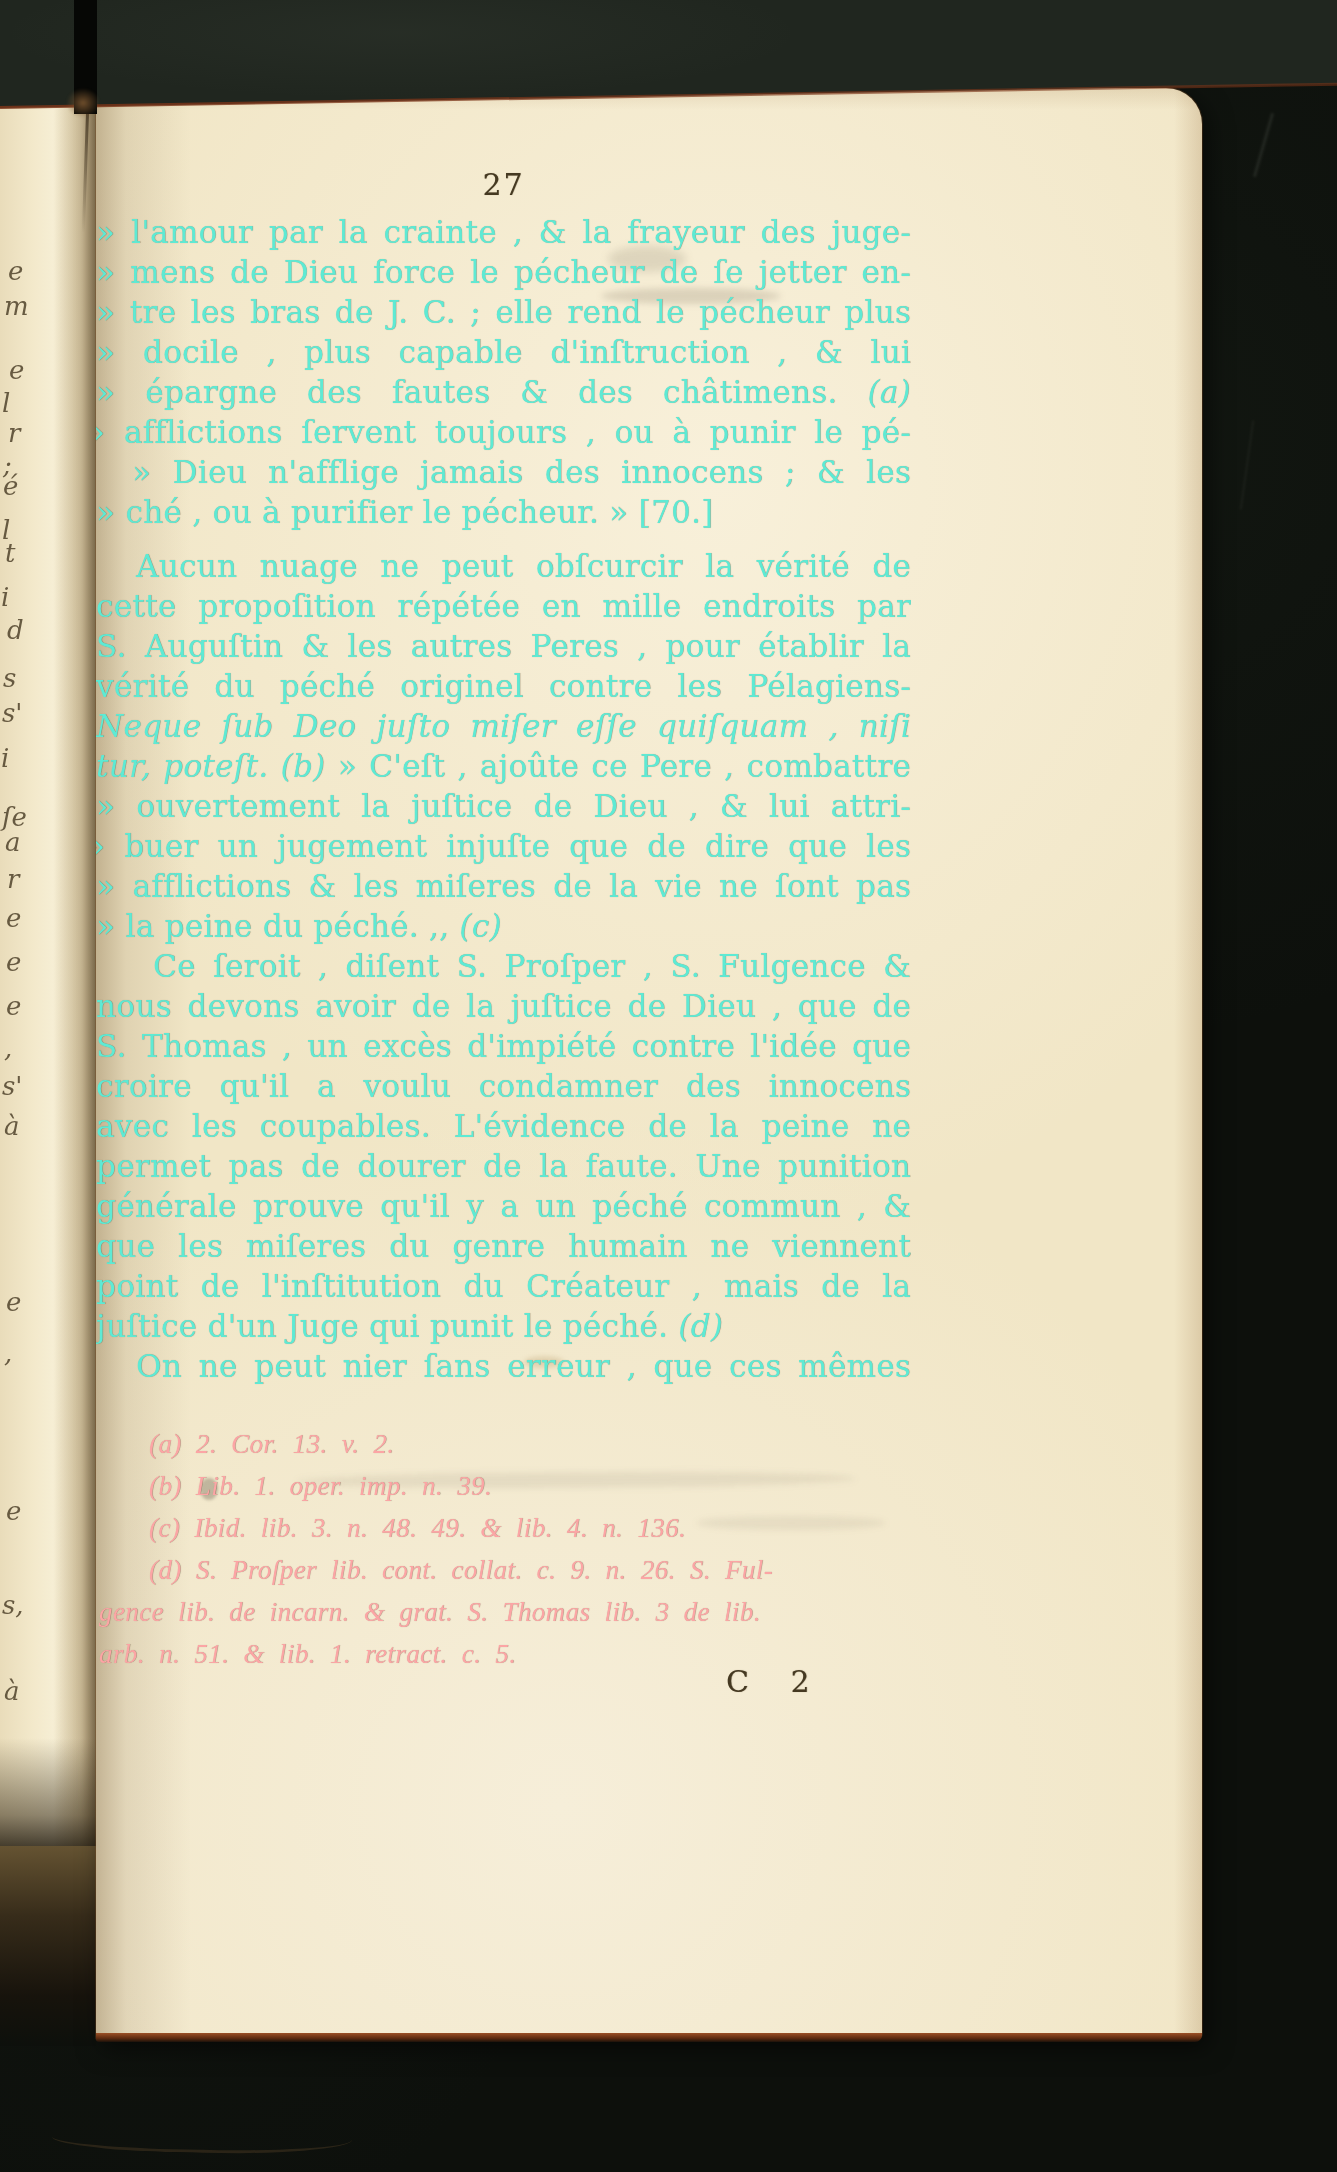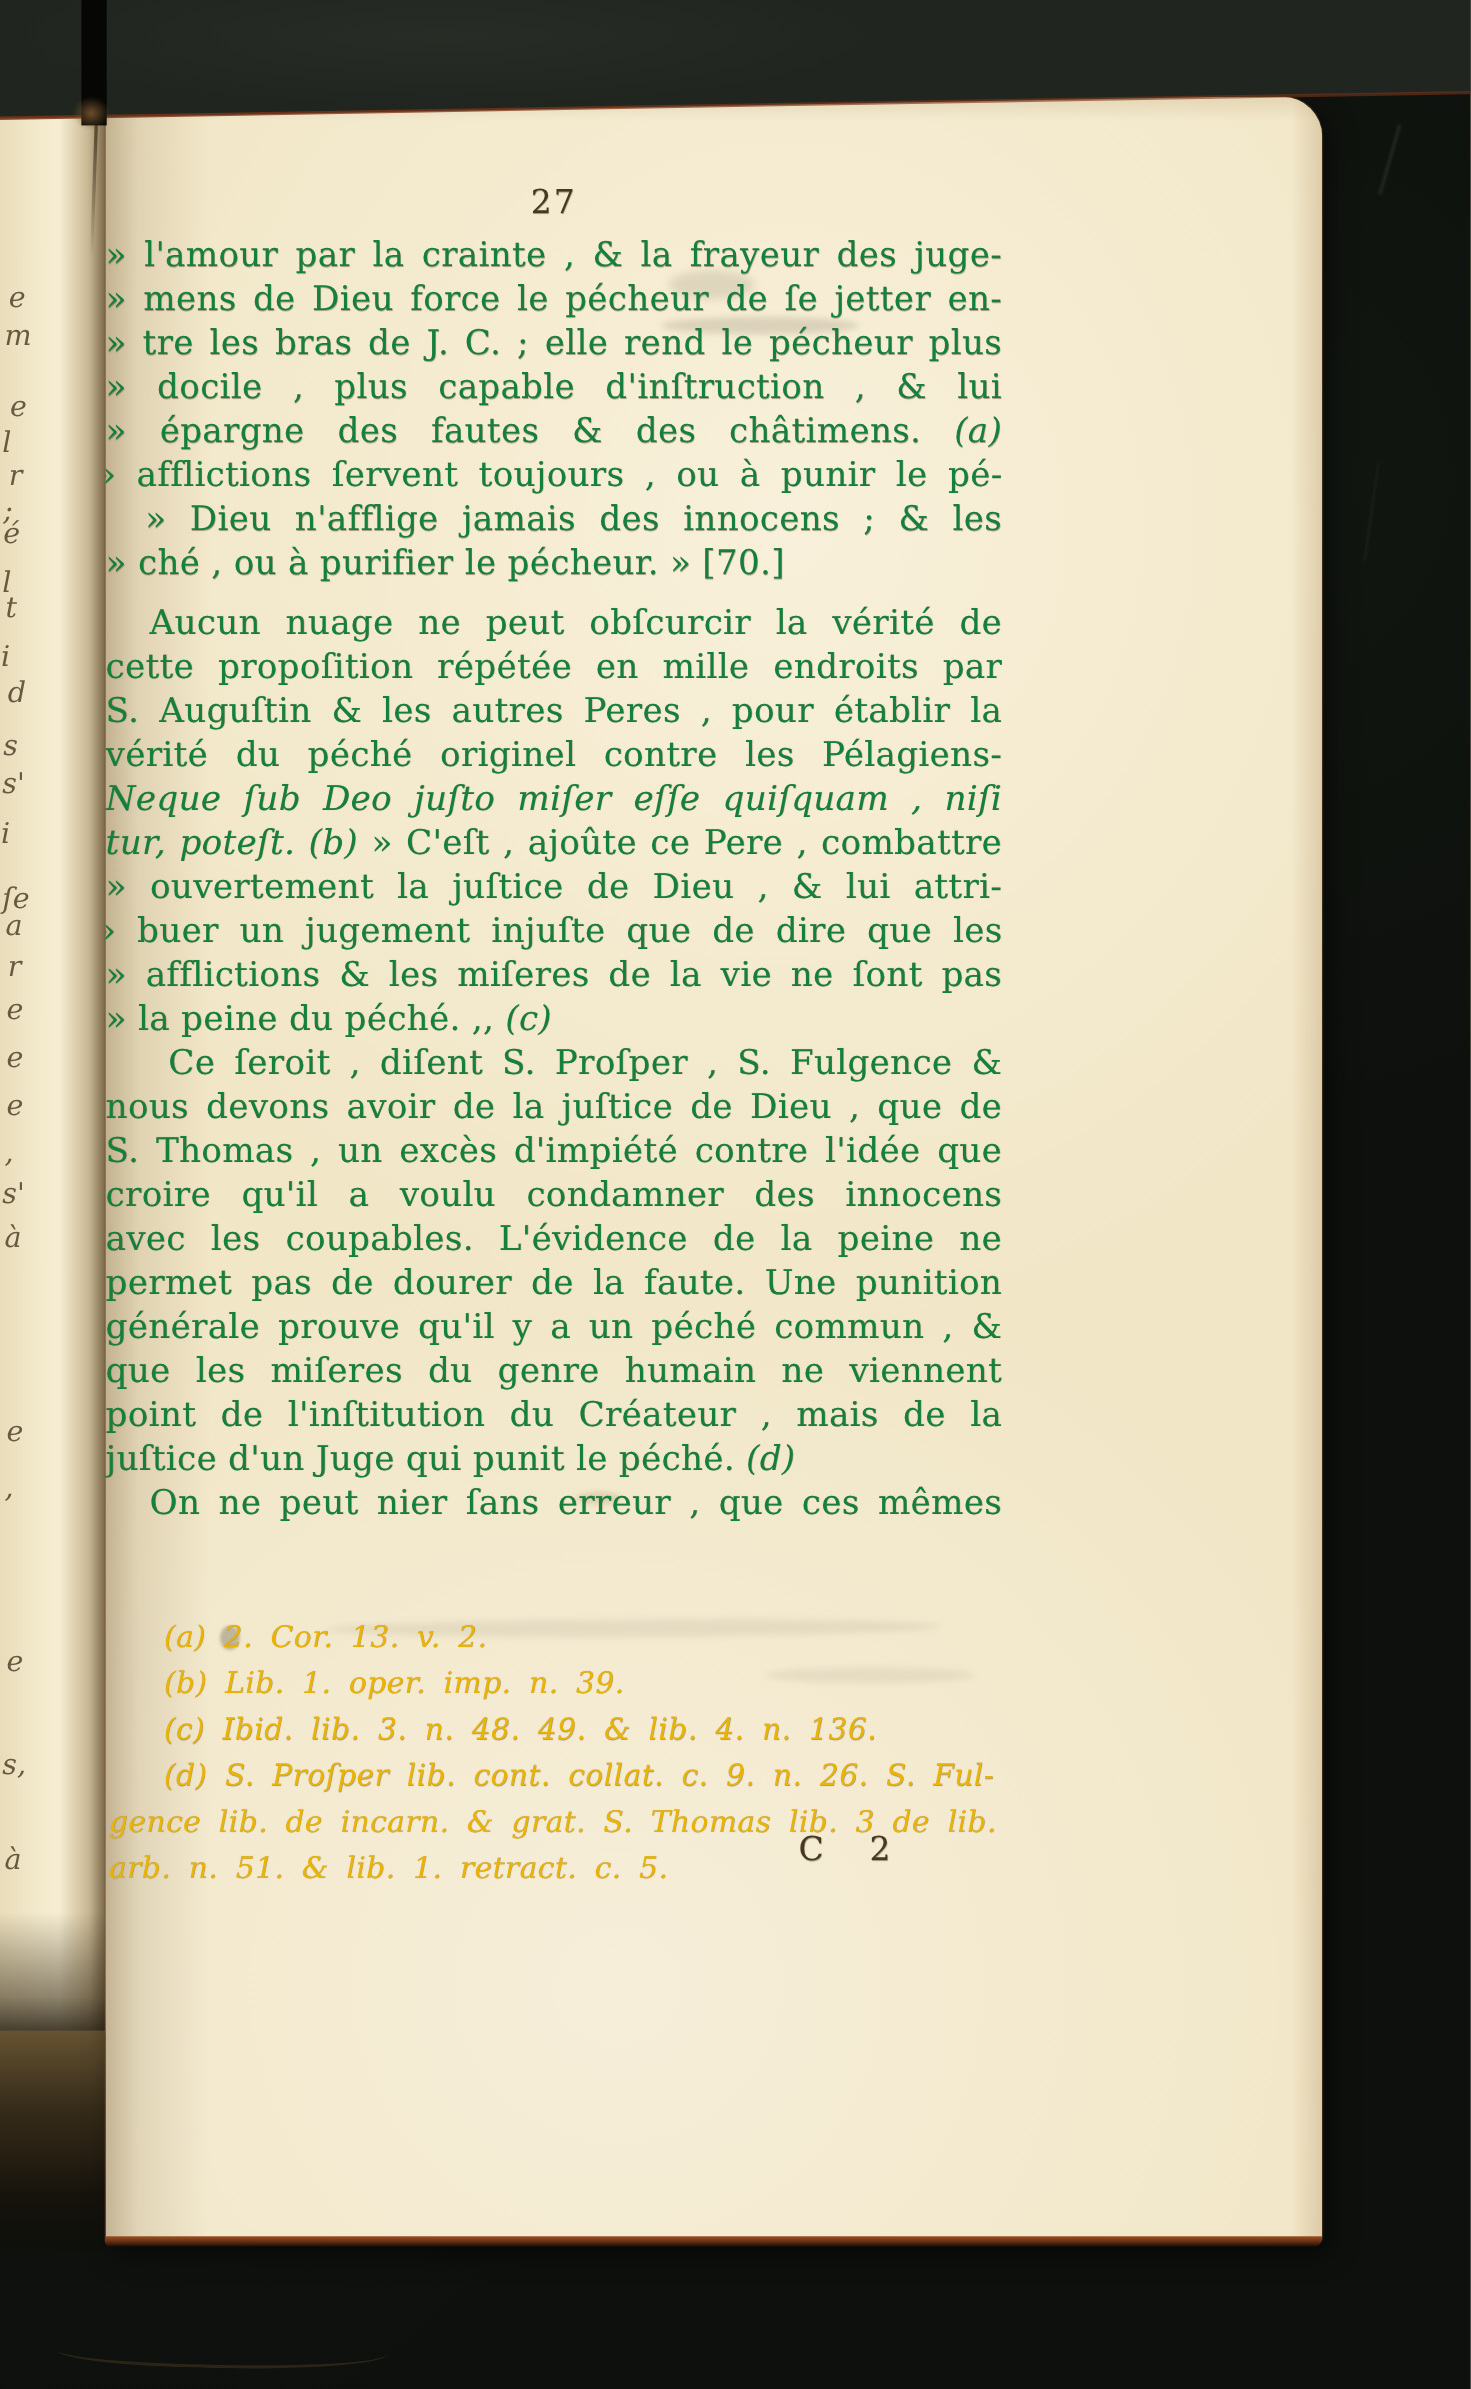--- a/index.html
+++ b/index.html
@@ -77,31 +77,31 @@
     border-radius:2px;transform:rotate(2deg);
   }
   
   .page-number{
     position:absolute;left:96px;top:167px;width:815px;text-align:center;
     font-size:30px;color:#453921;letter-spacing:2px;
     text-shadow:0.4px 0.4px 0.7px rgba(70,55,30,0.5);
   }
   .text-block{
     position:absolute;left:96px;top:212px;width:815px;
-    color:#15803d;
+    color:#5eead4;
   }
   .line{
     height:40px;line-height:40px;font-size:31px;overflow:hidden;
     letter-spacing:0.3px;
     text-shadow:0.4px 0.4px 0.7px rgba(70,55,30,0.45);
   }
   .line.just{text-align:justify;text-align-last:justify;}
   .it{font-style:italic;}
   .footnote-block{
-    position:absolute;left:99px;top:1468px;width:840px;color:#eab308;
+    position:absolute;left:99px;top:1423px;width:840px;color:#fca5a5;font-family:Liberation Serif, serif;
   }
   .fline{
     height:42px;line-height:42px;font-size:27px;font-style:italic;overflow:hidden;
     word-spacing:7px;letter-spacing:0.4px;
     text-shadow:0.4px 0.4px 0.7px rgba(70,55,30,0.45);
   }
   .signature{
     position:absolute;left:726px;top:1664px;font-size:30px;color:#453921;
     letter-spacing:16px;text-shadow:0.4px 0.4px 0.8px rgba(70,55,30,0.5);
   }

